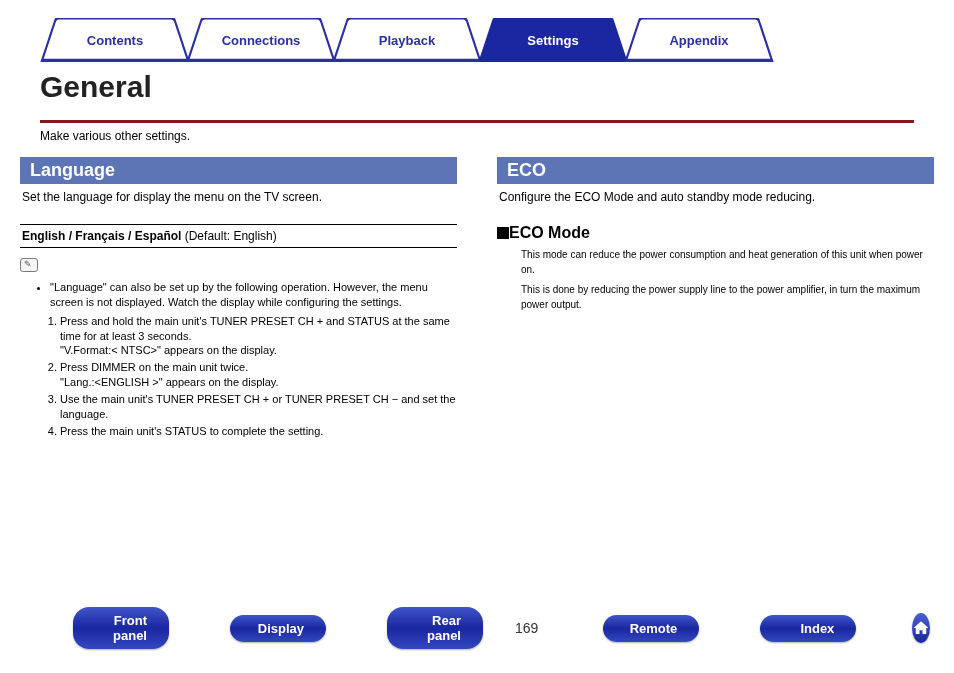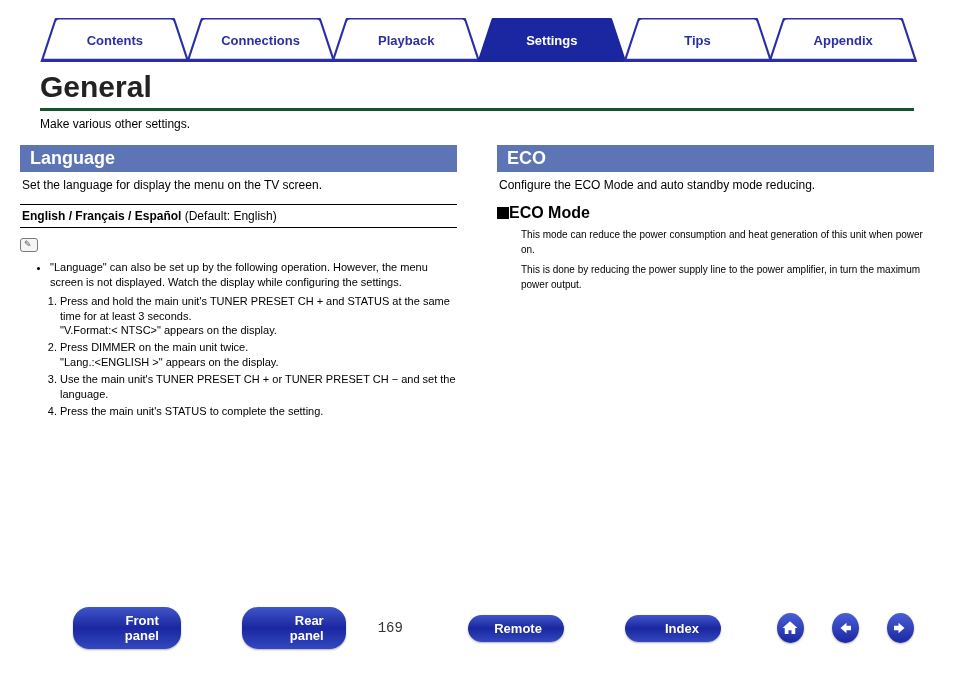--- a/index.html
+++ b/index.html
@@ -35,22 +35,22 @@
     font-weight: bold;
     color: #2a2fa6;
   }
   .tab.active .tab-label { color: #fff; }
   
   .page-title {
     font-size: 30px;
     font-weight: bold;
     color: #222;
     margin: 8px 40px 2px 40px;
-    padding-bottom: 4px;
-    border-bottom: 3px solid #14532d;
+    padding-bottom: 16px;
+    border-bottom: 3px solid #7f1d1d;
   }
   .subtitle {
     font-size: 12px;
     margin: 6px 40px 14px 40px;
   }
   
   .columns {
     display: flex;
     gap: 40px;
     padding: 0 20px;
@@ -58,21 +58,21 @@
   .col { flex: 1; min-width: 0; }
   .section-header {
     background: #5d74b5;
     color: #fff;
     font-size: 18px;
     font-weight: bold;
     padding: 3px 10px;
   }
   .section-desc {
     font-size: 12px;
-    margin: 6px 2px 12px 2px;
+    margin: 6px 2px 20px 2px;
   }
   .lang-row {
     font-size: 12px;
     padding: 4px 2px;
     border-top: 1px solid #000;
     border-bottom: 1px solid #000;
   }
   .lang-row .bold { font-weight: bold; }
   .note-icon {
     display: inline-block;
@@ -136,21 +136,20 @@
     border-radius: 16px;
     text-align: right;
     min-width: 96px;
     box-shadow: 0 1px 2px rgba(0,0,0,0.3);
     margin-left: 33px;
   }
   .page-num {
     font-size: 14px;
     color: #333;
     padding: 0 4px;
-    font-family: Liberation Mono, monospace;
   }
   .spacer { flex: 1; }
   .nav-btn {
     width: 30px; height: 30px;
     border-radius: 50%;
     background: linear-gradient(#4a5fd6, #1a27a0);
     display: flex;
     align-items: center;
     justify-content: center;
     color: #fff;
@@ -178,26 +177,20 @@
     <svg viewBox="0 0 150 28" preserveAspectRatio="none">
         <path d="M2 27 L15 2 Q16 0 19 0 L131 0 Q134 0 135 2 L148 27 Z" fill="#fff" stroke="#2a2fa6" stroke-width="2"></path>
       </svg>
     <span class="tab-label">Playback</span>
   </div>
   <div class="tab active">
     <svg viewBox="0 0 150 28" preserveAspectRatio="none">
         <path d="M2 27 L15 2 Q16 0 19 0 L131 0 Q134 0 135 2 L148 27 Z" fill="#1a27a0" stroke="#1a27a0" stroke-width="2"></path>
       </svg>
     <span class="tab-label">Settings</span>
-  </div>
-  <div class="tab">
-    <svg viewBox="0 0 150 28" preserveAspectRatio="none">
-        <path d="M2 27 L15 2 Q16 0 19 0 L131 0 Q134 0 135 2 L148 27 Z" fill="#fff" stroke="#2a2fa6" stroke-width="2"></path>
-      </svg>
-    <span class="tab-label">Tips</span>
   </div>
   <div class="tab">
     <svg viewBox="0 0 150 28" preserveAspectRatio="none">
         <path d="M2 27 L15 2 Q16 0 19 0 L131 0 Q134 0 135 2 L148 27 Z" fill="#fff" stroke="#2a2fa6" stroke-width="2"></path>
       </svg>
     <span class="tab-label">Appendix</span>
   </div>
 </div>
 
 <h1 class="page-title">General</h1>
@@ -234,20 +227,21 @@
     </div>
     <div class="eco-body">
       <p>This mode can reduce the power consumption and heat generation of this unit when power on.</p>
       <p>This is done by reducing the power supply line to the power amplifier, in turn the maximum power output.</p>
     </div>
   </div>
 </div>
 
 <div class="footer">
   <div class="pill">Front panel</div>
+  <div class="pill">Display</div>
   <div class="pill">Rear panel</div>
   <span class="page-num">169</span>
   <div class="pill">Remote</div>
   <div class="pill">Index</div>
   <div class="spacer"></div>
   <div class="nav-btn">
     <svg viewBox="0 0 24 24">
         <path d="M12 3 L2 12 h3 v8 h5 v-5 h4 v5 h5 v-8 h3 Z"></path>
       </svg>
   </div>

